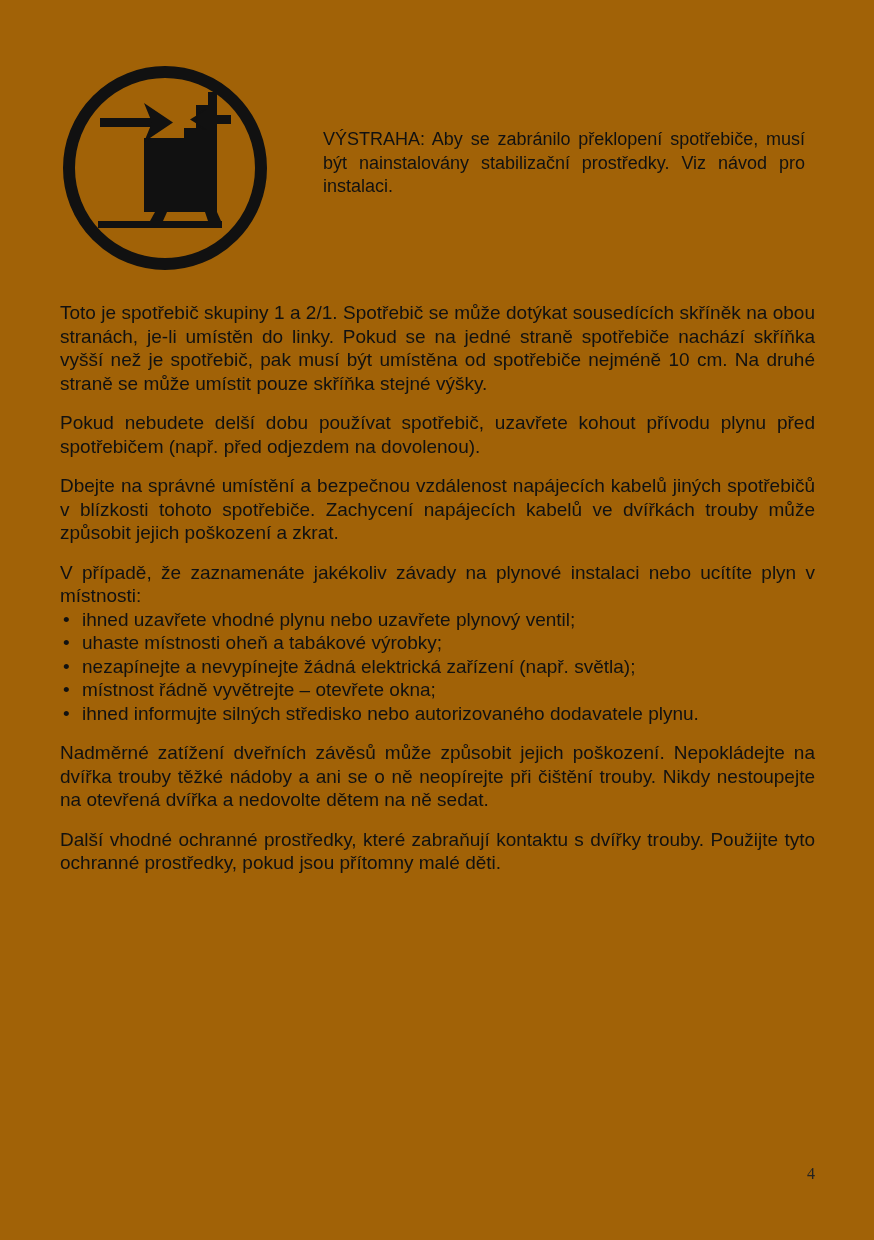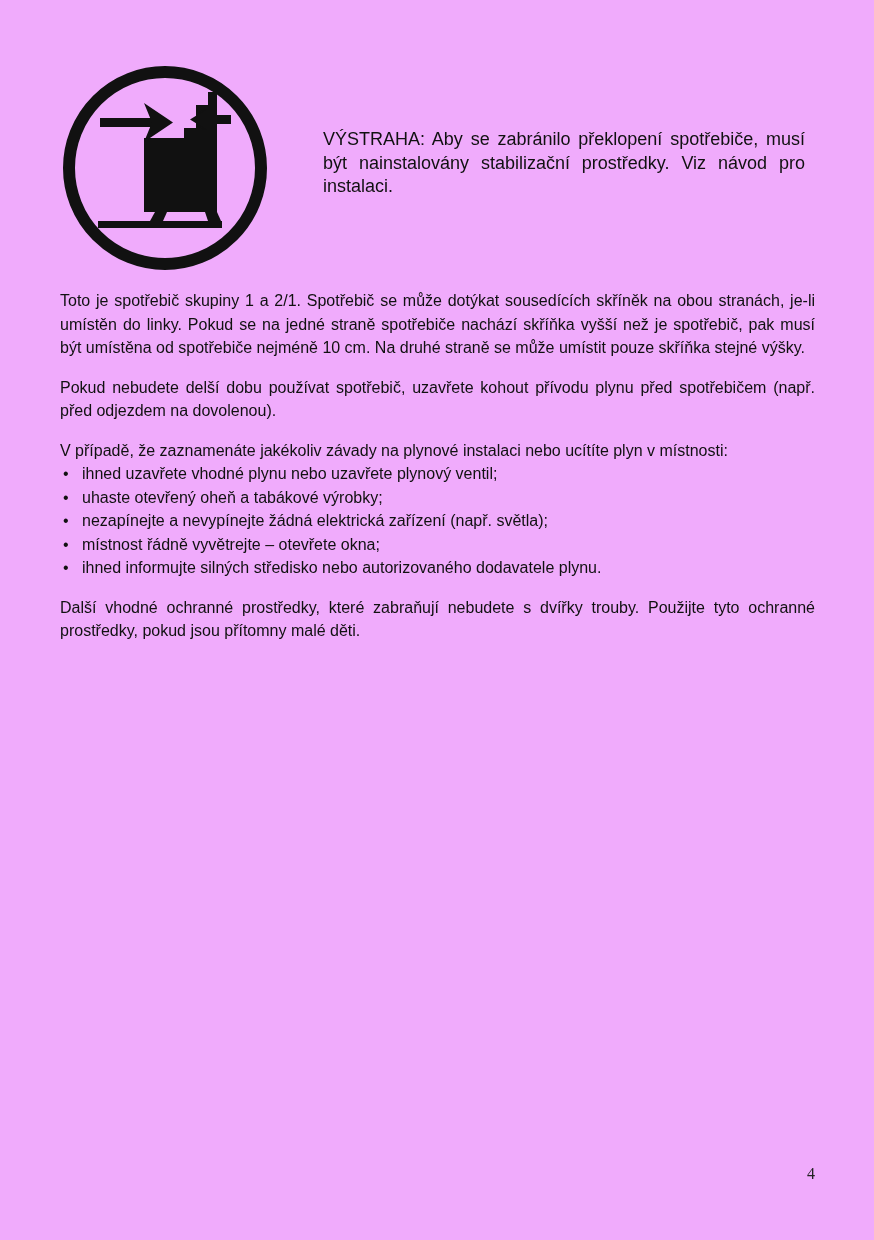--- a/index.html
+++ b/index.html
@@ -8,42 +8,42 @@
     background: #ffffff;
     color: #111111;
     font-family: "Liberation Sans", sans-serif;
   }
   .page {
     position: relative;
     width: 874px;
     height: 1240px;
     box-sizing: border-box;
     padding: 63px 59px 0 60px;
-    background: #f0abfc;
+    background: #a16207;
     overflow: hidden;
   }
   .warn-row {
     display: flex;
     align-items: flex-start;
   }
   .warn-icon {
     width: 210px;
     height: 210px;
     flex: 0 0 auto;
   }
   .warn-text {
     margin: 65px 0 0 53px;
     width: 482px;
     text-align: justify;
     font-size: 18px;
     line-height: 23.5px;
   }
   .main-text {
-    margin-top: 16px;
-    font-size: 16px;
+    margin-top: 28px;
+    font-size: 19px;
     line-height: 23.5px;
   }
   .main-text p {
     margin: 0 0 16px 0;
     text-align: justify;
   }
   .main-text p.tight {
     margin-bottom: 0;
   }
   ul.gas-list {
@@ -92,43 +92,45 @@
           <path d="M130 56.5 L147 46 A10.5 10.5 0 0 0 147 67 Z"></path>
         </g>
       </svg>
     </div>
     <p class="warn-text">VÝSTRAHA: Aby se zabránilo překlopení spotřebiče, musí být nainstalovány stabilizační prostředky. Viz návod pro instalaci.</p>
   </div>
 
   <div class="main-text">
     <p>Toto je spotřebič skupiny 1 a 2/1. Spotřebič se může dotýkat sousedících skříněk na obou stranách, je-li umístěn do linky. Pokud se na jedné straně spotřebiče nachází skříňka vyšší než je spotřebič, pak musí být umístěna od spotřebiče nejméně 10 cm. Na druhé straně se může umístit pouze skříňka stejné výšky.</p>
     <p>Pokud nebudete delší dobu používat spotřebič, uzavřete kohout přívodu plynu před spotřebičem (např. před odjezdem na dovolenou).</p>
+    <p>Dbejte na správné umístění a bezpečnou vzdálenost napájecích kabelů jiných spotřebičů v blízkosti tohoto spotřebiče. Zachycení napájecích kabelů ve dvířkách trouby může způsobit jejich poškození a zkrat.</p>
     <p class="tight">V případě, že zaznamenáte jakékoliv závady na plynové instalaci nebo ucítíte plyn v místnosti:</p>
 
     <ul class="gas-list">
       <li>
         <span class="bullet">•</span>
         <span class="li-text">ihned uzavřete vhodné plynu nebo uzavřete plynový ventil;</span>
       </li>
       <li>
         <span class="bullet">•</span>
-        <span class="li-text">uhaste otevřený oheň a tabákové výrobky;</span>
+        <span class="li-text">uhaste místnosti oheň a tabákové výrobky;</span>
       </li>
       <li>
         <span class="bullet">•</span>
         <span class="li-text">nezapínejte a nevypínejte žádná elektrická zařízení (např. světla);</span>
       </li>
       <li>
         <span class="bullet">•</span>
         <span class="li-text">místnost řádně vyvětrejte – otevřete okna;</span>
       </li>
       <li>
         <span class="bullet">•</span>
         <span class="li-text">ihned informujte silných středisko nebo autorizovaného dodavatele plynu.</span>
       </li>
     </ul>
 
-    <p>Další vhodné ochranné prostředky, které zabraňují nebudete s dvířky trouby. Použijte tyto ochranné prostředky, pokud jsou přítomny malé děti.</p>
+    <p>Nadměrné zatížení dveřních závěsů může způsobit jejich poškození. Nepokládejte na dvířka trouby těžké nádoby a ani se o ně neopírejte při čištění trouby. Nikdy nestoupejte na otevřená dvířka a nedovolte dětem na ně sedat.</p>
+    <p>Další vhodné ochranné prostředky, které zabraňují kontaktu s dvířky trouby. Použijte tyto ochranné prostředky, pokud jsou přítomny malé děti.</p>
   </div>
 
   <div class="page-number">4</div>
 
 </div>
 
 </body></html>

